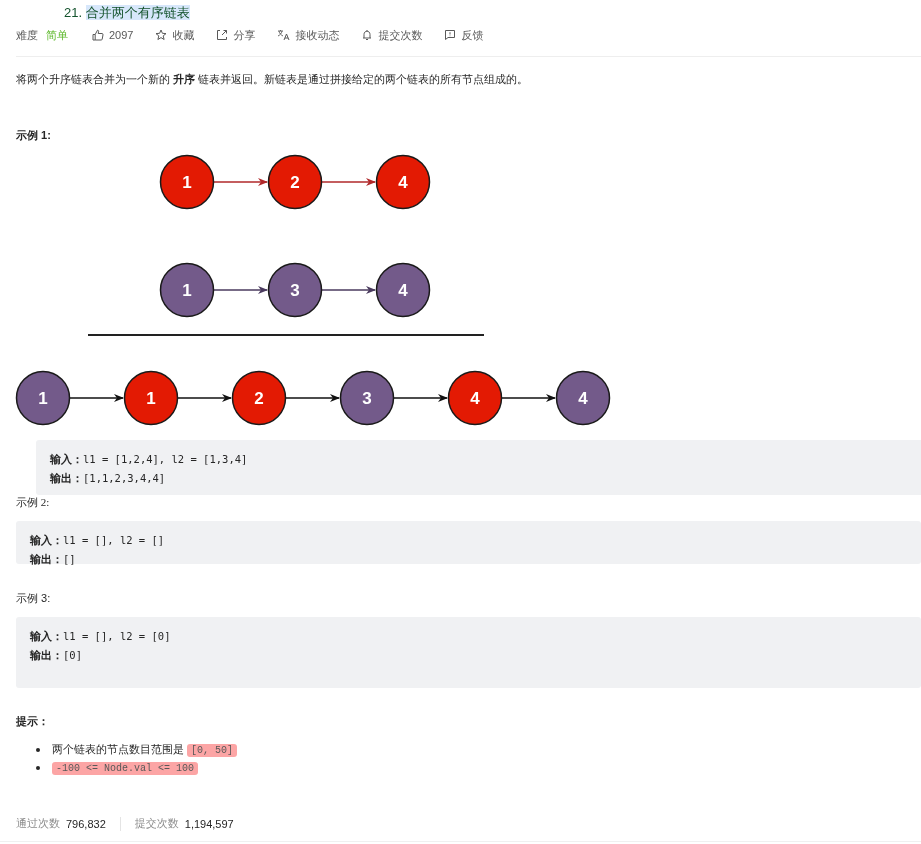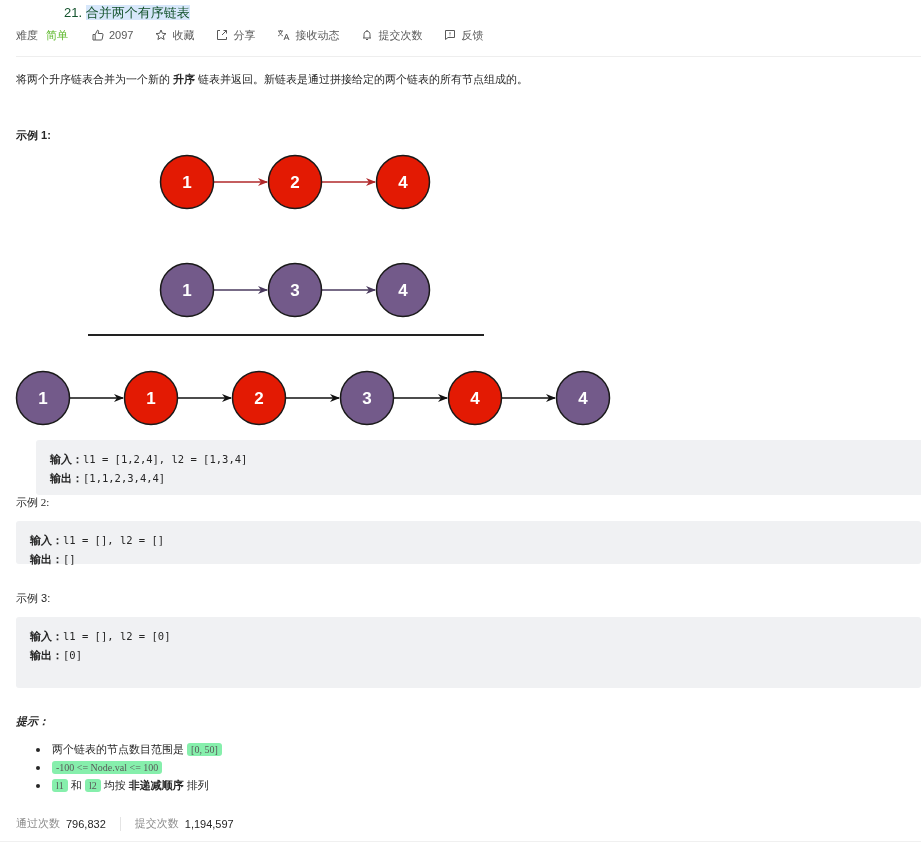--- a/index.html
+++ b/index.html
@@ -20,25 +20,25 @@
   .desc { position: absolute; left: 16px; top: 72px; font-size: 11px; color: #262626; }
   .desc b { font-weight: bold; }
 
   .h-ex { position: absolute; left: 16px; font-size: 11px; font-weight: bold; color: #262626; }
 
   .diagram { position: absolute; left: 0; top: 145px; }
 
   .codebox { position: absolute; left: 16px; width: 905px; background: #f0f1f3; border-radius: 3px; padding: 10px 14px; font-family: "DejaVu Sans Mono", "Liberation Mono", monospace; font-size: 10.5px; line-height: 19px; color: #262626; }
   .codebox b { font-family: "Liberation Sans", "DejaVu Sans", sans-serif; font-weight: bold; font-size: 11px; }
 
-  .hints-title { position: absolute; left: 16px; top: 714px; font-size: 11px; font-weight: bold; font-style: italic; }
+  .hints-title { position: absolute; left: 16px; top: 714px; font-size: 11px; font-weight: bold; }
   .hints { position: absolute; left: 36px; top: 740px; list-style: none; font-size: 11px; }
   .hints li { position: relative; padding-left: 16px; height: 18px; line-height: 18px; }
   .hints li::before { content: ""; position: absolute; left: 0; top: 8px; width: 4px; height: 4px; border-radius: 50%; background: #262626; }
-  .ic { font-family: Liberation Serif, serif; font-size: 10px; background: #86efac; color: #595959; padding: 1px 4px; border-radius: 3px; }
+  .ic { font-family: Liberation Mono, monospace; font-size: 10px; background: #fca5a5; color: #595959; padding: 1px 4px; border-radius: 3px; }
 
   .stats { position: absolute; left: 16px; top: 816px; display: flex; align-items: center; font-size: 11px; }
   .stats .lbl { color: #8c8c8c; margin-right: 6px; }
   .stats .val { color: #262626; }
   .stats .sep { width: 1px; height: 14px; background: #e4e4e4; margin: 0 14px; }
   .bottom-line { position: absolute; left: 0; right: 0; top: 841px; height: 1px; background: #f0f0f0; }
 </style>
 </head>
 <body>
 
@@ -202,23 +202,20 @@
 
 <div class="hints-title">提示：</div>
 
 <ul class="hints">
   <li>
     <span>两个链表的节点数目范围是 </span><span class="ic">[0, 50]</span>
   </li>
   <li>
     <span class="ic">-100 &lt;= Node.val &lt;= 100</span>
   </li>
-  <li>
-    <span class="ic">l1</span><span> 和 </span><span class="ic">l2</span><span> 均按 </span><b>非递减顺序</b><span> 排列</span>
-  </li>
 </ul>
 
 <div class="stats">
   <span class="lbl">通过次数</span>
   <span class="val">796,832</span>
   <span class="sep"></span>
   <span class="lbl">提交次数</span>
   <span class="val">1,194,597</span>
 </div>
 

